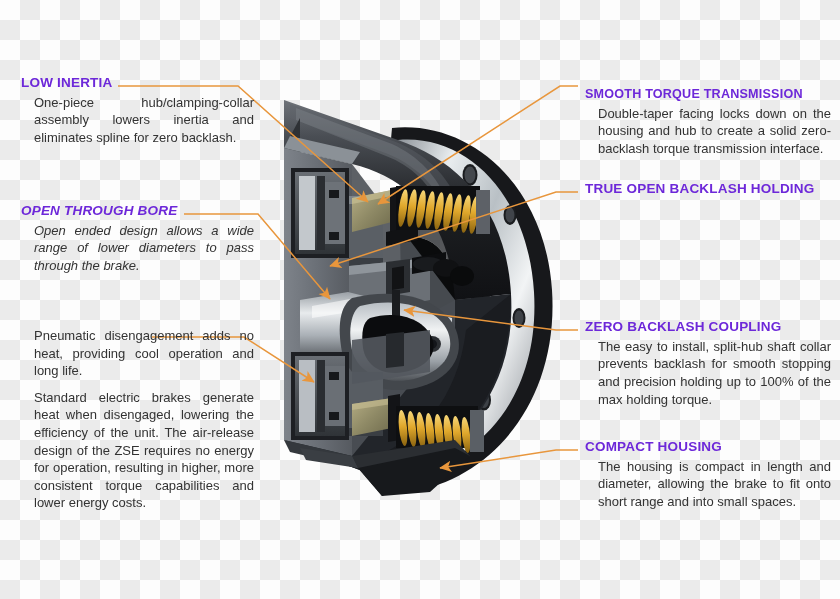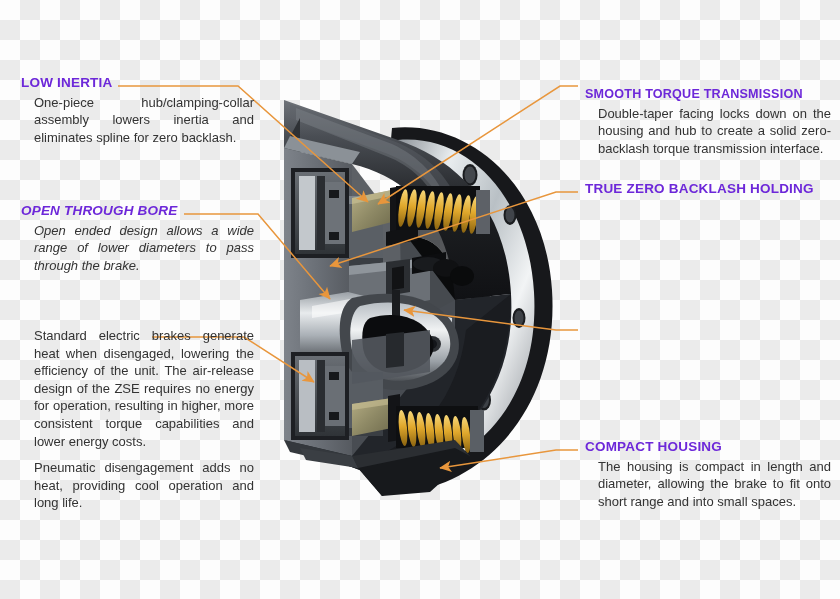--- a/index.html
+++ b/index.html
@@ -284,32 +284,36 @@
     <div class="head">LOW INERTIA</div>
     <p>One-piece hub/clamping-collar assembly lowers inertia and eliminates spline for zero backlash.</p>
   </div>
 
   <div class="callout left-col" style="top:204px;font-style:italic;">
     <div class="head">OPEN THROUGH BORE</div>
     <p>Open ended design allows a wide range of lower diameters to pass through the brake.</p>
   </div>
 
   <div class="callout left-col" style="top:327px;">
+    <p>Pneumatic disengagement adds no heat, providing cool operation and long life.</p>
     <p>Standard electric brakes generate heat when disengaged,  lowering the efficiency of the unit. The air-release design of the ZSE requires no energy for operation, resulting in higher, more consistent torque capabilities and lower energy costs.</p>
-    <p>Pneumatic disengagement adds no heat, providing cool operation and long life.</p>
   </div>
 
   <div class="callout right-col" style="top:88px;">
     <div class="head" style="font-size:12.6px;">SMOOTH TORQUE TRANSMISSION</div>
     <p>Double-taper facing locks down on the housing and hub to create a solid zero-backlash torque transmission interface.</p>
   </div>
 
   <div class="callout right-col" style="top:182px;">
-    <div class="head">TRUE ZERO BACKLASH HOLDING</div>
-  </div>
-
+    <div class="head">TRUE OPEN BACKLASH HOLDING</div>
+  </div>
+
+  <div class="callout right-col" style="top:320px;">
+    <div class="head">ZERO BACKLASH COUPLING</div>
+    <p>The easy to install, split-hub shaft collar prevents backlash for smooth stopping and precision holding up to 100% of the max holding torque.</p>
+  </div>
 
   <div class="callout right-col" style="top:440px;">
     <div class="head">COMPACT HOUSING</div>
     <p>The housing is compact in length and diameter, allowing the brake to fit onto short range and into small spaces.</p>
   </div>
 
 </div>
 
 </body></html>

